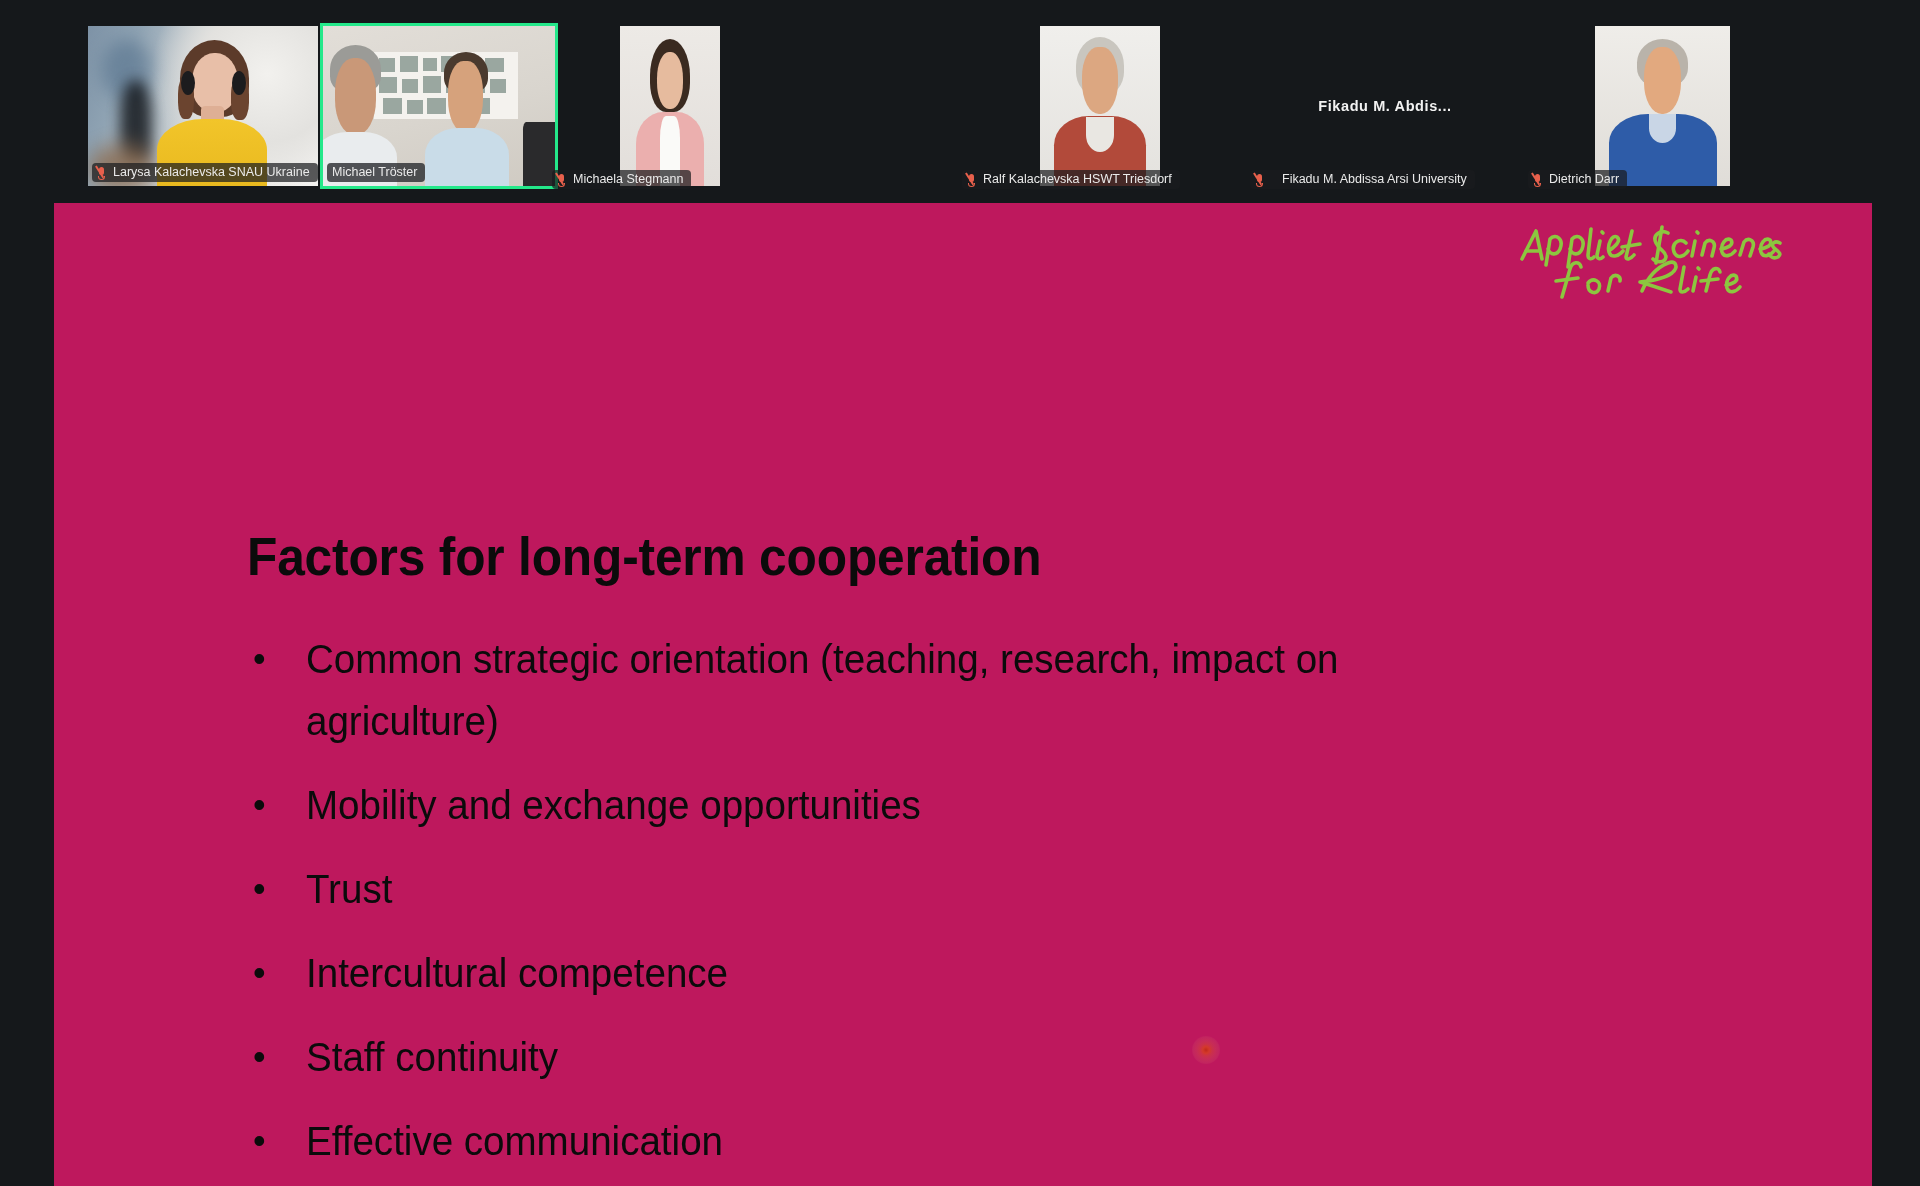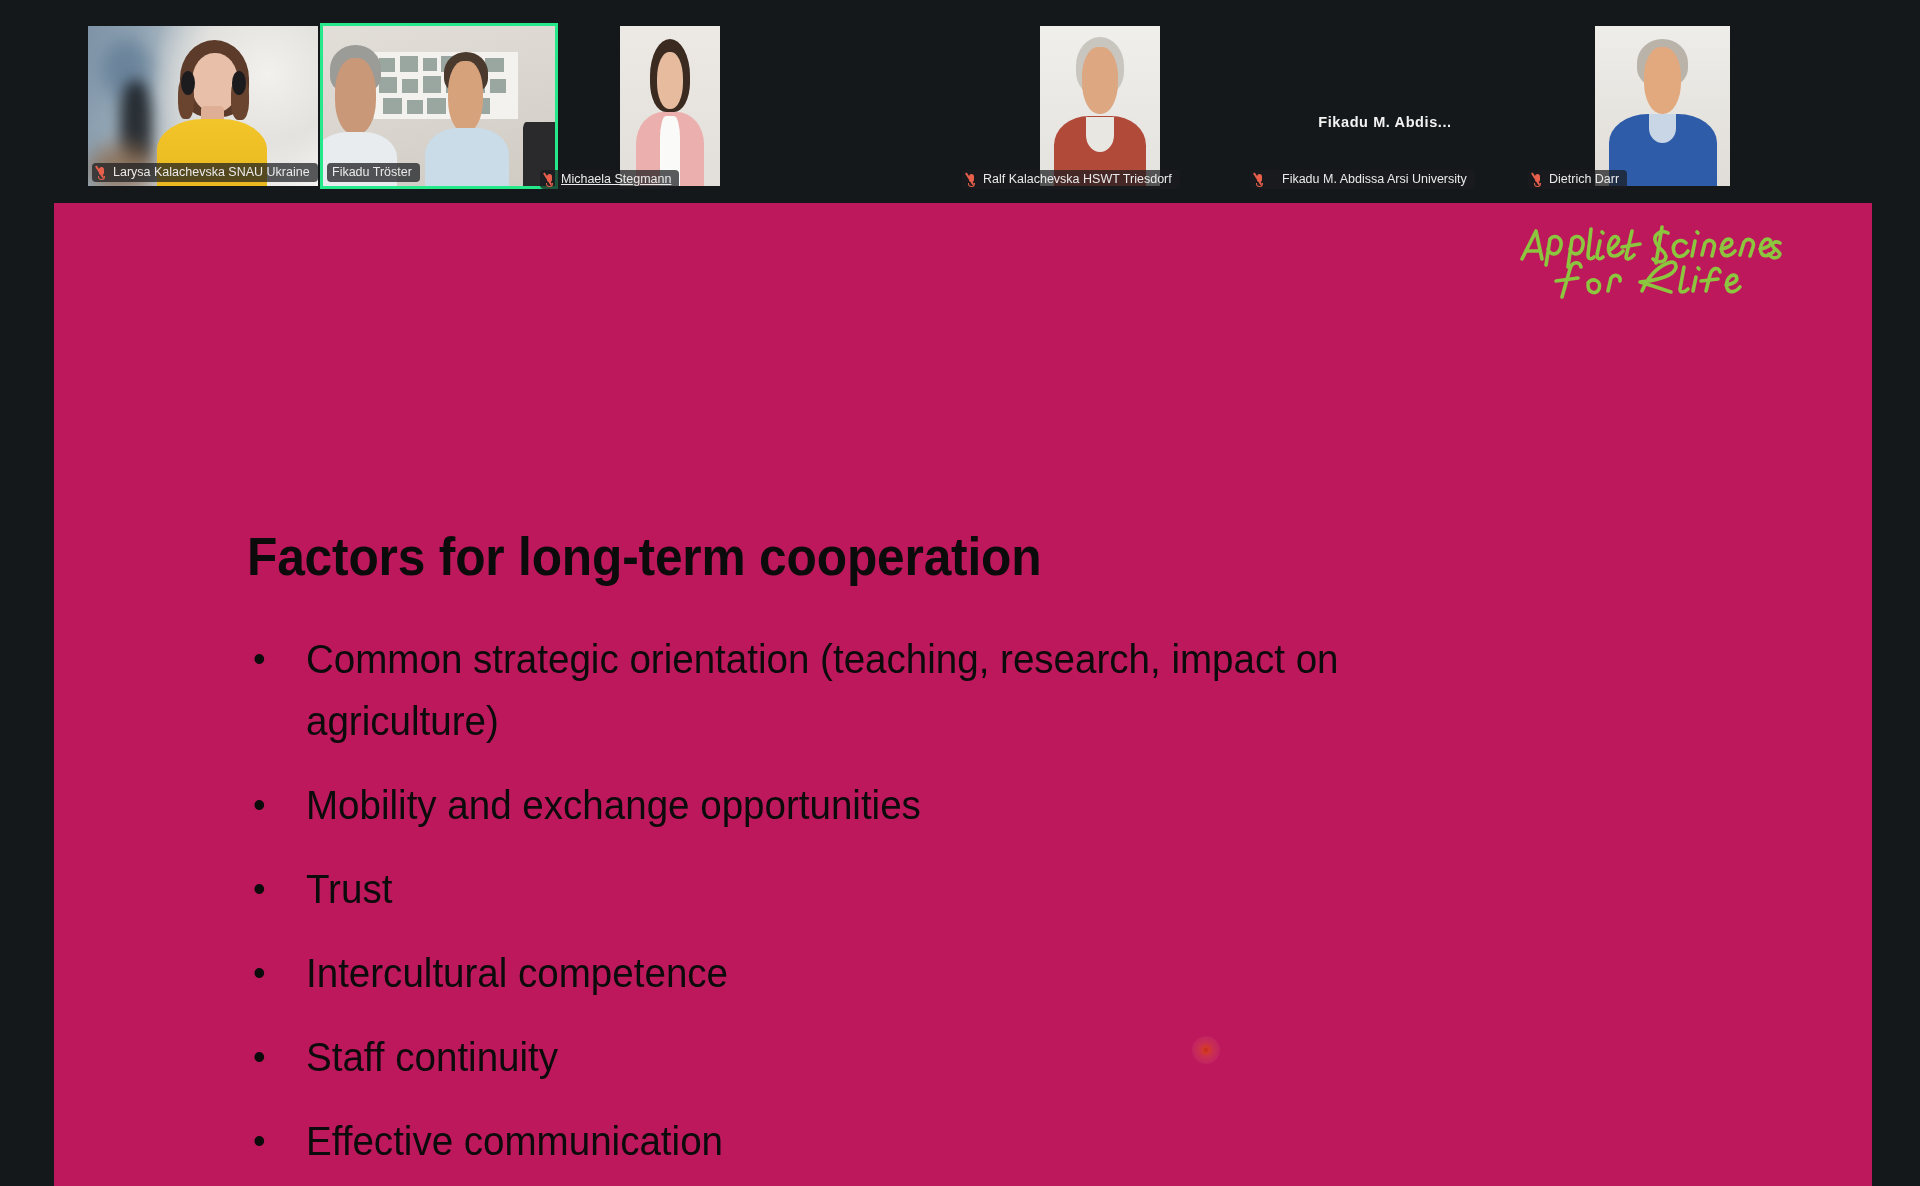--- a/index.html
+++ b/index.html
@@ -100,21 +100,20 @@
     position: absolute;
     left: 0; right: 0;
     top: 50%;
     transform: translateY(-50%);
     text-align: center;
     color: #F2F2F2;
     font-size: 14.5px;
     font-weight: bold;
     letter-spacing: 0.6px;
     font-family: "Liberation Sans", sans-serif;
-    margin-top: 16px;
   }
 
   
   .bg { position: absolute; inset: 0; }
 
   
   .t0 .bg { background:
       radial-gradient(circle at 78% 30%, #F2F1EE 0%, #E3E2DF 32%, rgba(227,226,223,0) 55%),
       linear-gradient(110deg, #7D92A6 0%, #8FA3B3 18%, #C9CFD2 45%, #E8E7E4 70%, #F4F3F1 100%);
   }
@@ -301,34 +300,34 @@
         <div class="ph" style="left:64%;  top:45%; width:8%;  height:10%;"></div>
         <div class="chair"></div>
         <div class="manA-hair"></div>
           <div class="manA-face"></div>
           <div class="manA-body"></div>
         <div class="manB-hair"></div>
           <div class="manB-face"></div>
           <div class="manB-body"></div>
       </div>
       <div class="name-badge active-badge">
-        <span>Fikadu Tröster</span>
+        <span>Michael Tröster</span>
       </div>
     </div>
 
     <div class="tile t2" style="left:620px; width:100px;">
       <div class="tile-video">
         <div class="bg"></div>
         <div class="hair"></div>
           <div class="face"></div>
         <div class="body"></div>
           <div class="shirt"></div>
       </div>
     </div>
-    <div class="name-badge" style="position:absolute; left:540px; bottom:4px;text-decoration:underline;">
+    <div class="name-badge" style="position:absolute; left:552px; bottom:4px;">
       <span class="mic-muted-icon">
           <span class="mic-stand"></span>
         </span>
       <span>Michaela Stegmann</span>
     </div>
 
     <div class="tile t3" style="left:1040px; width:120px;">
       <div class="tile-video">
         <div class="bg"></div>
         <div class="hair"></div>

